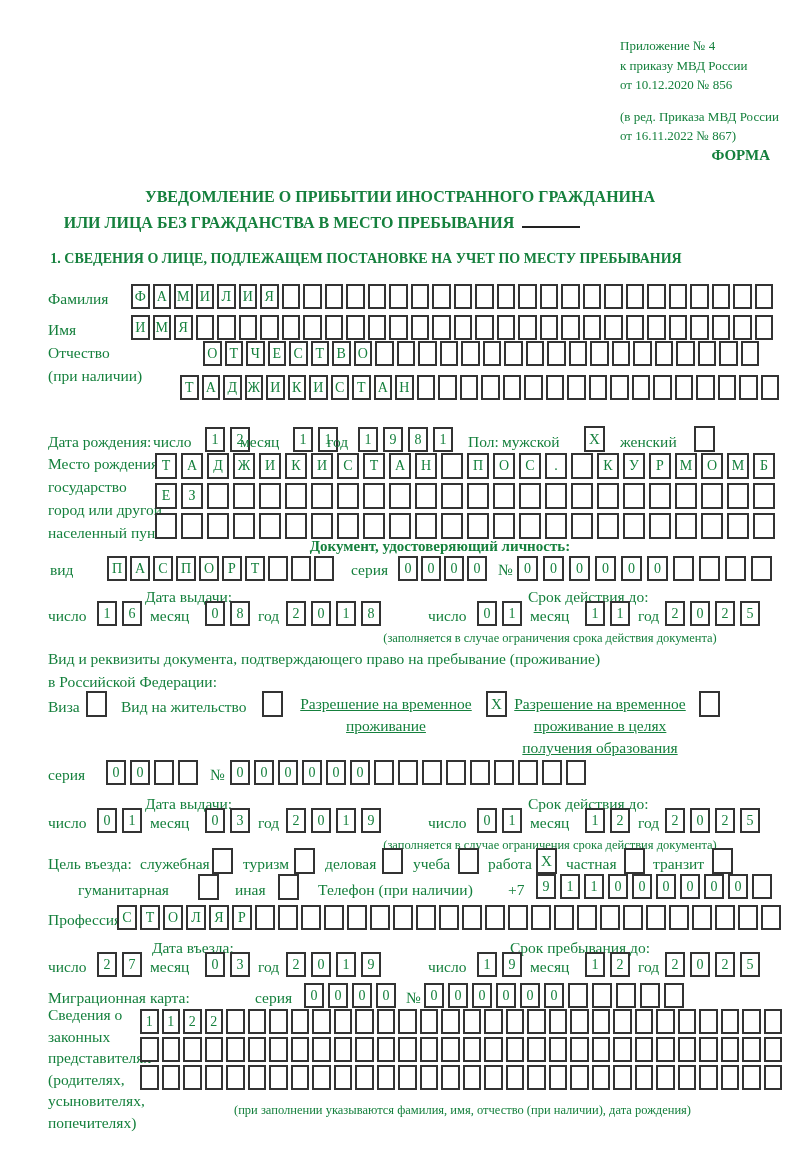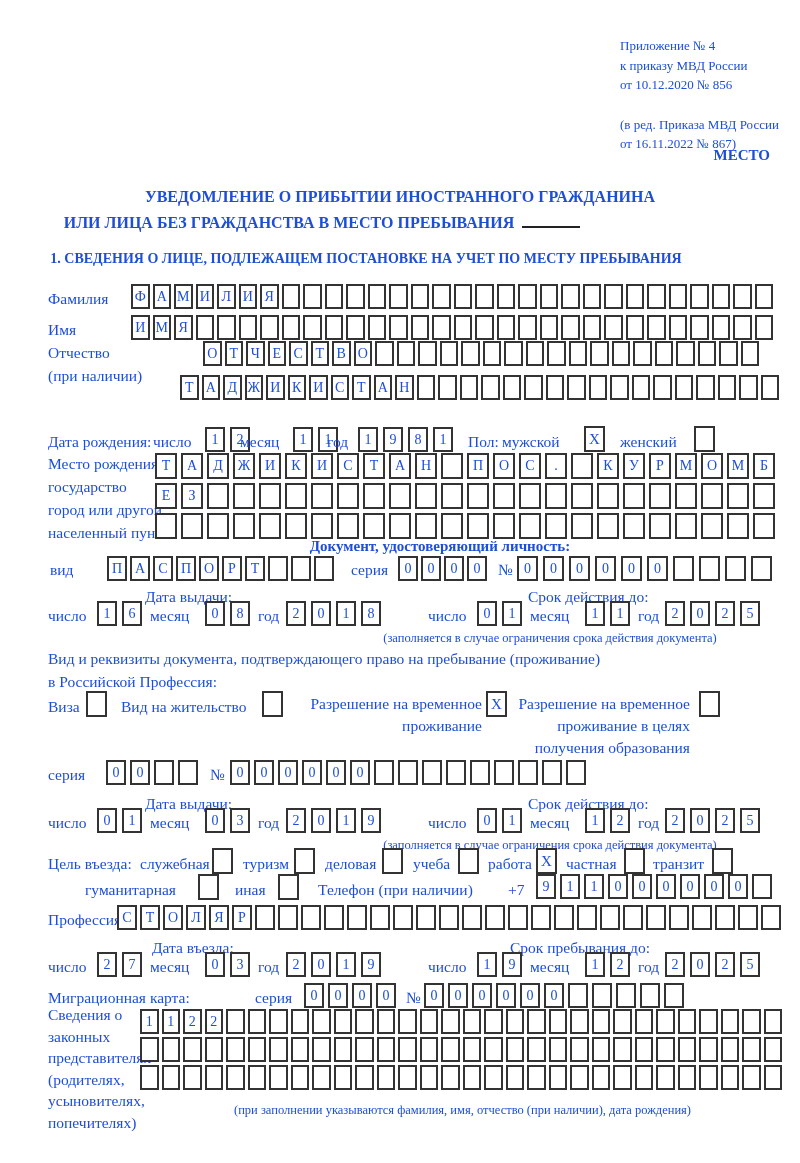--- a/index.html
+++ b/index.html
@@ -1,52 +1,52 @@
 <!DOCTYPE html>
 <html><head>
 <meta charset="utf-8">
 <style>
   html,body{margin:0;padding:0;background:#e8e8e8;}
   .page{position:relative;width:800px;height:1163px;background:#ffffff;margin:0 auto;
-        font-family:"Liberation Serif","DejaVu Serif",serif;color:#1d4ed8;overflow:hidden;}
+        font-family:"Liberation Serif","DejaVu Serif",serif;color:#15803d;overflow:hidden;}
   .abs{position:absolute;}
   .lbl{position:absolute;font-size:15.5px;line-height:23px;white-space:nowrap;}
   .lbl6{line-height:21.5px;}
   .b{font-weight:bold;}
   .ctr{text-align:center;}
   .sm{font-size:12.5px;line-height:15px;}
   .hdr{font-size:13px;line-height:19.5px;}
   .title{font-size:16px;font-weight:bold;line-height:26px;}
   .sec{font-size:14px;font-weight:bold;}
   .dochead{font-size:15px;font-weight:bold;}
-  .wrap{white-space:normal;line-height:22px;text-align:right;}
+  .wrap{white-space:normal;line-height:22px;text-align:center;text-decoration:underline;}
   .blank{display:inline-block;width:58px;height:14px;border-bottom:2px solid #222;margin-left:8px;}
   .cellrow{position:absolute;display:flex;gap:3px;}
   .cell{flex:none;width:18.5px;height:25px;border:2px solid #333;box-sizing:border-box;
         display:flex;align-items:center;justify-content:center;font-size:14px;line-height:1;background:#fff;}
   .cr-wide{gap:4px;}   .cr-wide .cell{width:22px;height:26px;}
   .cr-date{gap:5px;}   .cr-date .cell{width:20px;}
   .cr-doc{gap:3px;}    .cr-doc .cell{width:20px;}
   .cr-num{gap:5px;}    .cr-num .cell{width:21px;}
   .cr-ser{gap:4px;}    .cr-ser .cell{width:20px;}
   .cr-box .cell{width:21px;height:26px;font-size:15px;}
 </style>
 </head>
 <body>
 
 <div class="page">
 
   <div class="abs hdr" style="left:620px;top:36px">
     <div>Приложение № 4</div>
     <div>к приказу МВД России</div>
     <div>от 10.12.2020 № 856</div>
-    <div style="margin-top:20px">(в ред. Приказа МВД России</div>
+    <div style="margin-top:12px">(в ред. Приказа МВД России</div>
     <div>от 16.11.2022 № 867)</div>
   </div>
-  <div class="abs b" style="left:620px;top:147px;width:150px;text-align:right;font-size:15px">МЕСТО</div>
+  <div class="abs b" style="left:620px;top:147px;width:150px;text-align:right;font-size:15px">ФОРМА</div>
 
   <div class="abs title ctr" style="left:0;top:184px;width:800px">УВЕДОМЛЕНИЕ О ПРИБЫТИИ ИНОСТРАННОГО ГРАЖДАНИНА</div>
   <div class="abs title ctr" style="left:6px;top:210px;width:632px">
     <span>ИЛИ ЛИЦА БЕЗ ГРАЖДАНСТВА В МЕСТО ПРЕБЫВАНИЯ</span><span class="blank"></span>
   </div>
   <div class="abs sec ctr" style="left:0;top:251px;width:732px">1. СВЕДЕНИЯ О ЛИЦЕ, ПОДЛЕЖАЩЕМ ПОСТАНОВКЕ НА УЧЕТ ПО МЕСТУ ПРЕБЫВАНИЯ</div>
 
   <div class="lbl" style="left:48px;top:287px">Фамилия</div>
   <div class="cellrow" style="left:131px;top:284px">
       <span class="cell">Ф</span>
@@ -359,21 +359,21 @@
   <div class="lbl" style="left:638px;top:604px">год</div>
   <div class="cellrow cr-date" style="left:665px;top:601px">
       <span class="cell">2</span>
       <span class="cell">0</span>
       <span class="cell">2</span>
       <span class="cell">5</span>
     </div>
   <div class="abs sm ctr" style="left:352px;top:631px;width:396px">(заполняется в случае ограничения срока действия документа)</div>
 
   <div class="lbl" style="left:48px;top:647px">Вид и реквизиты документа, подтверждающего право на пребывание (проживание)</div>
-  <div class="lbl" style="left:48px;top:670px">в Российской Профессия:</div>
+  <div class="lbl" style="left:48px;top:670px">в Российской Федерации:</div>
 
   <div class="lbl" style="left:48px;top:695px">Виза</div>
   <div class="cellrow cr-box" style="left:86px;top:691px">
       <span class="cell"></span>
     </div>
   <div class="lbl" style="left:121px;top:695px">Вид на жительство</div>
   <div class="cellrow cr-box" style="left:262px;top:691px">
       <span class="cell"></span>
     </div>
   <div class="lbl wrap" style="left:290px;top:693px;width:192px">Разрешение на временное проживание</div>
@@ -472,21 +472,21 @@
     </div>
   <div class="lbl" style="left:566px;top:852px">частная</div>
   <div class="cellrow cr-box" style="left:624px;top:848px">
       <span class="cell"></span>
     </div>
   <div class="lbl" style="left:653px;top:852px">транзит</div>
   <div class="cellrow cr-box" style="left:712px;top:848px">
       <span class="cell"></span>
     </div>
 
-  <div class="lbl" style="left:85px;top:878px">гуманитарная</div>
+  <div class="lbl" style="left:78px;top:878px">гуманитарная</div>
   <div class="cellrow cr-box" style="left:198px;top:874px">
       <span class="cell"></span>
     </div>
   <div class="lbl" style="left:235px;top:878px">иная</div>
   <div class="cellrow cr-box" style="left:278px;top:874px">
       <span class="cell"></span>
     </div>
   <div class="lbl" style="left:318px;top:878px">Телефон (при наличии)</div>
   <div class="lbl" style="left:508px;top:878px">+7</div>
   <div class="cellrow cr-phone cr-ser" style="left:536px;top:874px">

